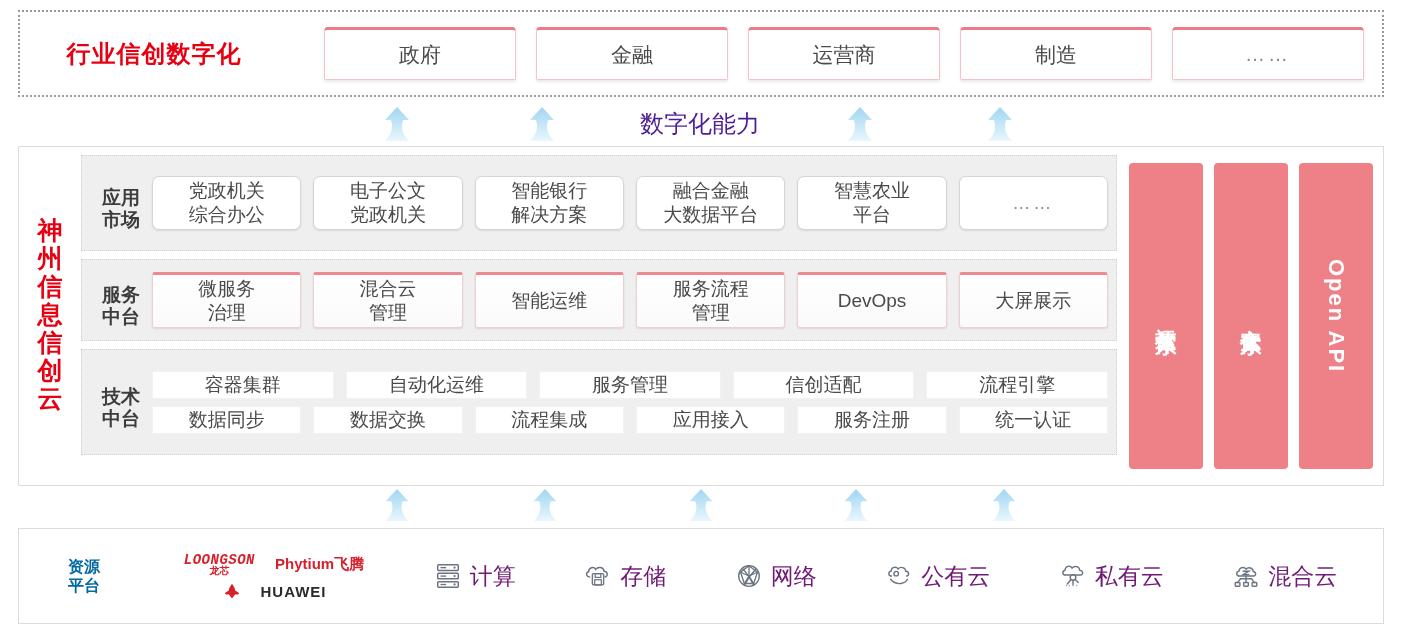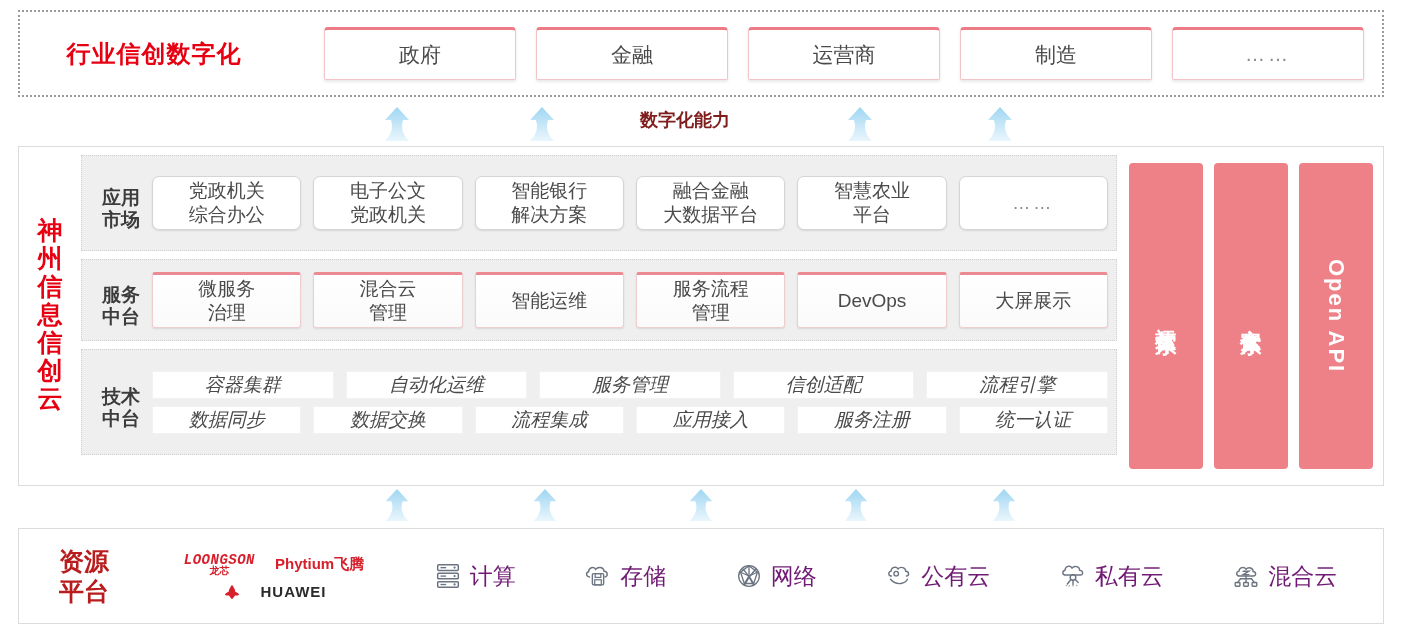--- a/index.html
+++ b/index.html
@@ -40,21 +40,21 @@
     box-sizing:border-box;
   }
   .ind-box.dots{color:#8a8a8a;letter-spacing:3px;font-size:20px;}
 
   
   .arrow-row-top{
     position:absolute;left:0;top:103px;width:1402px;height:38px;
   }
   .cap-label{
     position:absolute;left:640px;top:5px;
-    font-size:18px;color:#7f1d1d;font-weight:bold;
+    font-size:24px;color:#4c1d95;font-weight:normal;
     white-space:nowrap;
   }
   .arrow{
     position:absolute;bottom:0;width:44px;height:34px;
   }
   .arrow svg{display:block;}
 
   
   .cloud-box{
     position:absolute;left:18px;top:146px;width:1366px;height:340px;
@@ -98,21 +98,21 @@
     width:62px;flex:0 0 auto;
     text-align:center;
     font-size:19px;font-weight:bold;color:#3c3c3c;
     line-height:1.15;
     margin-top:12px;
   }
   .band-label span{display:block;}
   .band-cells{
     flex:1 1 auto;display:flex;gap:12px;min-width:0;
   }
-  .band-cells.two-rows{flex-direction:column;gap:7px;font-style:italic;}
+  .band-cells.two-rows{flex-direction:column;gap:7px;}
   .band-cells.two-rows .cellrow{display:flex;gap:12px;flex:1 1 0;}
 
   
   .cell-app{
     flex:1 1 0;
     background:#ffffff;
     border:1px solid #d5d5d5;
     border-radius:7px;
     box-shadow:0 1px 2px rgba(0,0,0,0.10);
     display:flex;align-items:center;justify-content:center;
@@ -183,38 +183,38 @@
   
   .res-band{
     position:absolute;left:18px;top:528px;width:1366px;height:96px;
     border:1px solid #dcdcdc;
     background:#ffffff;
     box-sizing:border-box;
     display:flex;align-items:center;
   }
   .res-title{
     width:130px;flex:0 0 auto;text-align:center;
-    color:#b91c1c;font-weight:bold;font-size:25px;line-height:1.2;
+    color:#0369a1;font-weight:bold;font-size:16px;line-height:1.2;
   }
   .res-title span{display:block;}
   .logos{
     width:250px;flex:0 0 auto;
     display:flex;flex-direction:column;align-items:center;
     gap:6px;
   }
   .logo-row{display:flex;align-items:center;gap:20px;}
   .logo-loongson{display:flex;flex-direction:column;align-items:center;line-height:1;font-family:Liberation Mono, monospace;}
   .logo-loongson .l1{
     font-size:14px;font-weight:bold;color:#D7202B;font-style:italic;letter-spacing:0.5px;
   }
   .logo-loongson .l2{font-size:10px;color:#D7202B;font-weight:bold;}
   .logo-phytium{
     font-size:15px;font-weight:bold;color:#D7202B;letter-spacing:0px;
   }
-  .logo-huawei{display:flex;align-items:flex-end;gap:19px;}
+  .logo-huawei{display:flex;align-items:flex-start;gap:19px;}
   .logo-huawei .hw-mark{width:20px;height:16px;}
   .logo-huawei .hw-text{font-size:15px;font-weight:bold;color:#2b2b2b;letter-spacing:1px;}
 
   .res-items{
     flex:1 1 auto;display:flex;align-items:center;
     justify-content:space-around;padding-right:12px;
   }
   .res-item{
     display:flex;align-items:center;gap:7px;
     font-size:23px;color:#701a75;

